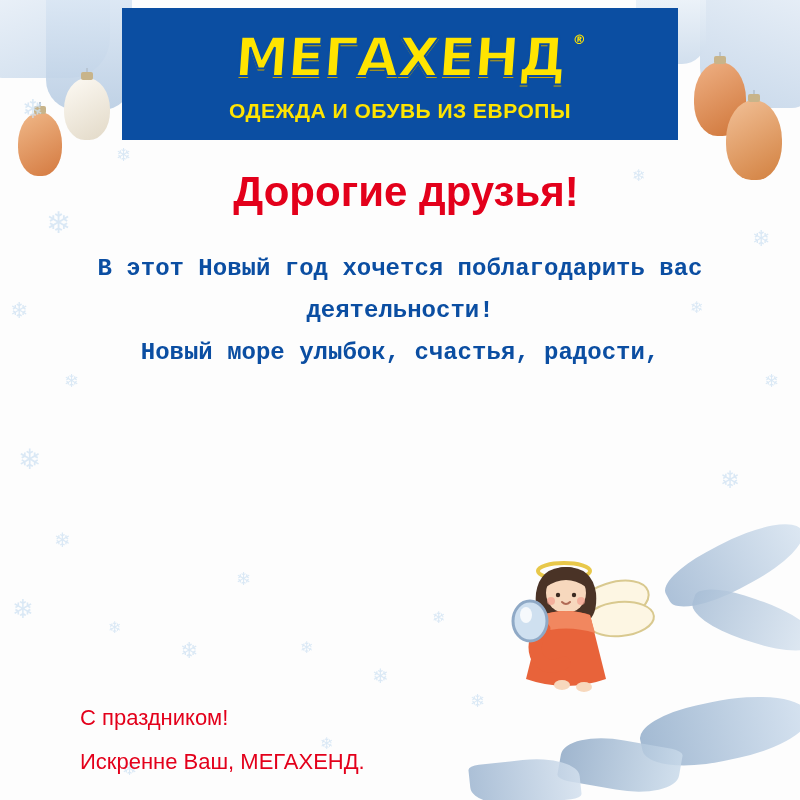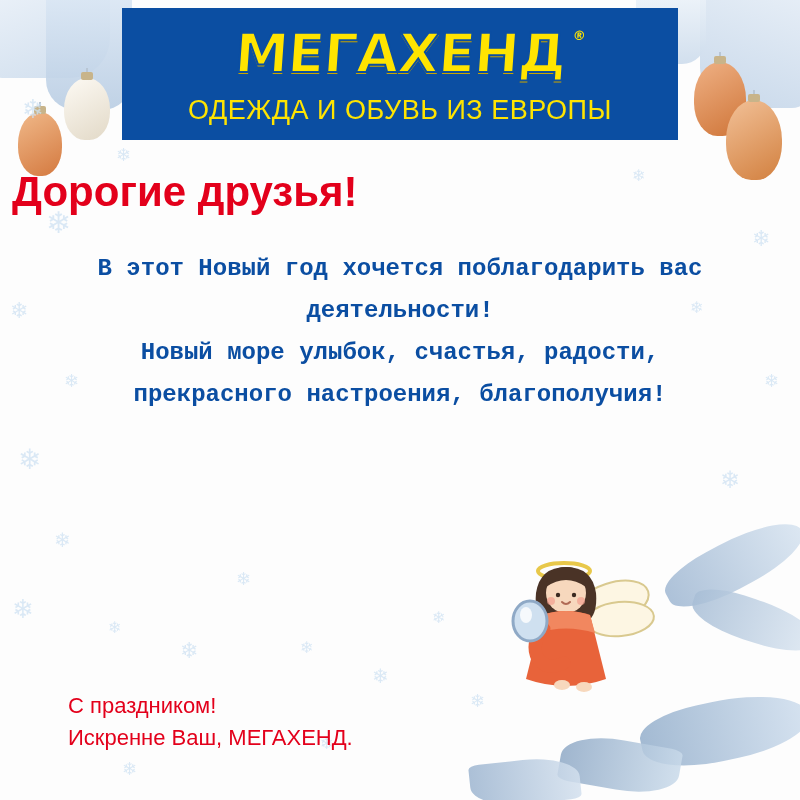--- a/index.html
+++ b/index.html
@@ -104,33 +104,33 @@
     top: 6px;
     font-size: 13px;
     color: #ffe400;
     -webkit-text-stroke: 0;
     text-shadow: none;
   }
   .logo-sub {
     margin-top: 10px;
     color: #ffe400;
     font-family: "Liberation Sans", sans-serif;
-    font-weight: 400;
-    font-size: 27px;
+    font-weight: 700;
+    font-size: 21px;
     letter-spacing: .5px;
     white-space: nowrap;
   }
 
   
   .headline {
     position: absolute;
     left: 0;
     right: 0;
     top: 168px;
-    text-align: left;
+    text-align: center;
     color: #e3001b;
     font-family: "Liberation Sans", sans-serif;
     font-weight: 700;
     font-size: 42px;
     padding-left: 12px;
   }
   .body-text {
     position: absolute;
     left: 60px;
     right: 60px;
@@ -149,21 +149,21 @@
   .signature {
     position: absolute;
     left: 68px;
     top: 690px;
     color: #e3001b;
     font-family: "Liberation Sans", sans-serif;
     font-weight: 400;
     font-size: 22px;
     line-height: 32px;
   }
-  .signature p { margin: 0; }
+  .signature p { margin: 12px; }
 
   
   .angel {
     position: absolute;
     left: 500px;
     top: 545px;
     width: 180px;
     height: 160px;
   }
 </style>
@@ -229,21 +229,20 @@
     </div>
     <div class="logo-sub">ОДЕЖДА И ОБУВЬ ИЗ ЕВРОПЫ</div>
   </div>
 
   <div class="headline">Дорогие друзья!</div>
 
   <div class="body-text">
     <p>В этот Новый год хочется поблагодарить вас</p>
     <p>деятельности!</p>
     <p>Новый море улыбок, счастья, радости,</p>
-    <p>прекрасного настроения, благополучия!</p>
   </div>
 
   <svg class="angel" viewBox="0 0 180 160">
 
     <ellipse cx="112" cy="58" rx="38" ry="20" fill="#fdf6e3" stroke="#d9c98f" stroke-width="2" transform="rotate(-18 112 58)"></ellipse>
     <ellipse cx="120" cy="74" rx="34" ry="17" fill="#fdf6e3" stroke="#d9c98f" stroke-width="2" transform="rotate(-5 120 74)"></ellipse>
 
     <ellipse cx="64" cy="26" rx="26" ry="8" fill="none" stroke="#e8c84a" stroke-width="4"></ellipse>
 
     <path d="M36 48 q4 -26 30 -26 q26 0 30 26 q2 22 -10 30 l-42 0 q-10 -10 -8 -30 z" fill="#4a3326"></path>

